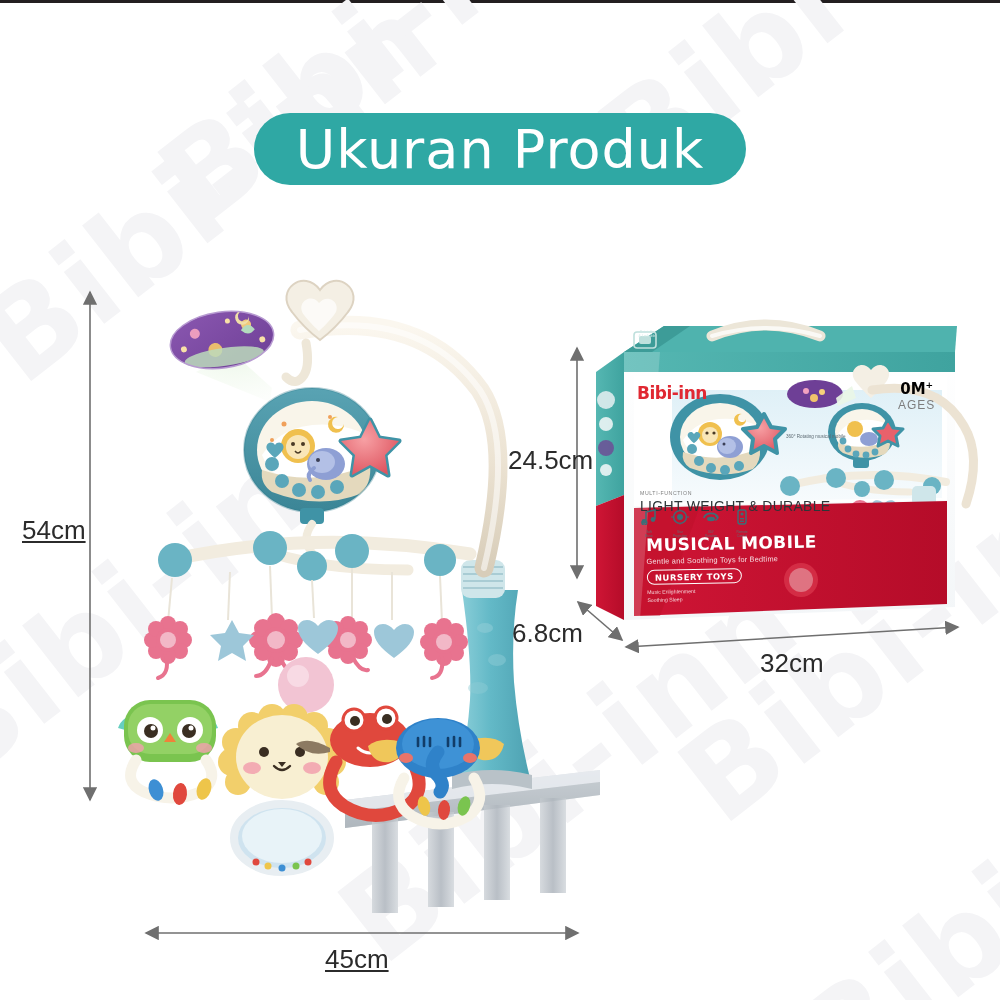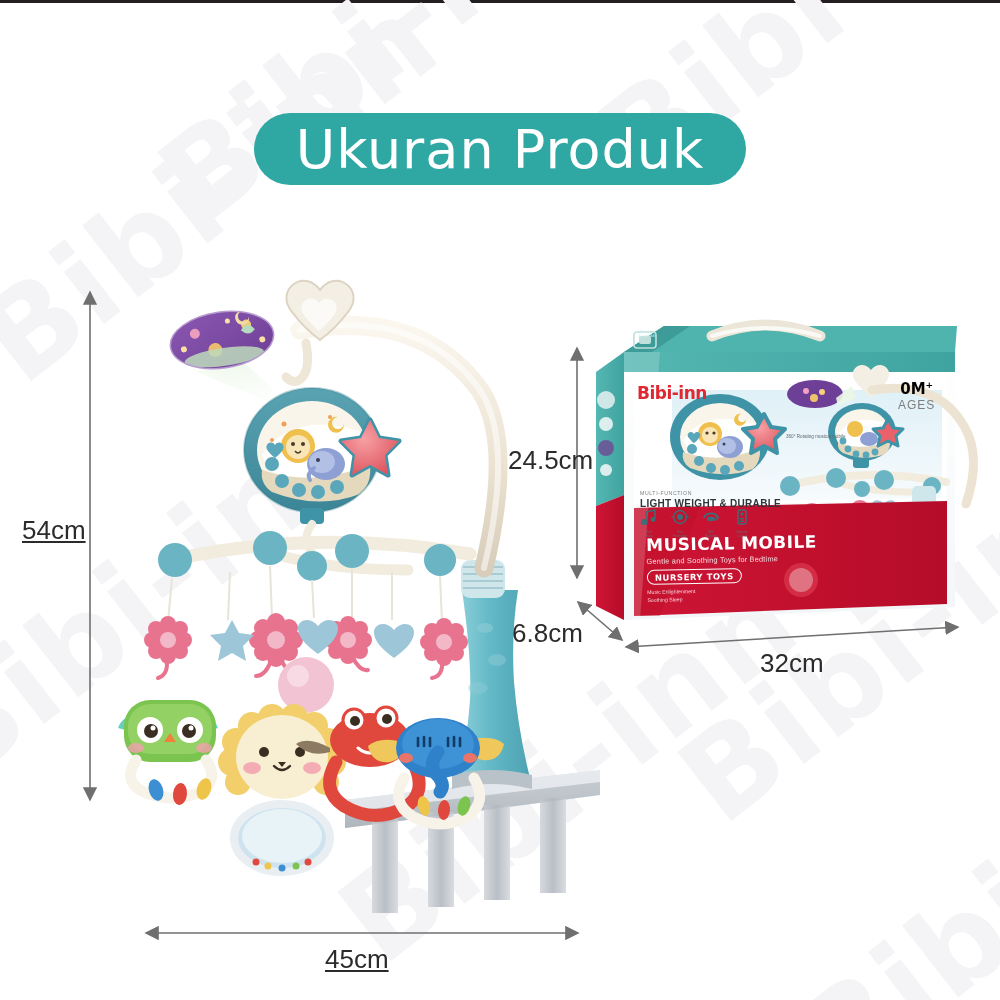--- a/index.html
+++ b/index.html
@@ -598,21 +598,21 @@
     <div style="font-size:15px; font-weight:700; color:#000000; font-family:'DejaVu Sans',sans-serif;">
       <span>0M</span><sup style="font-size:9px;">+</sup>
     </div>
     <div style="font-size:12px; color:#7d7d7d; letter-spacing:1px;">AGES</div>
   </div>
 
   <div class="abs" style="left:786px; top:434px; width:70px; font-size:4.6px; color:#5d6b73; line-height:1.45;">360° Rotating musical mobile</div>
 
   <div class="abs" style="left:640px; top:490px;">
     <div style="font-size:5.2px; color:#7e7e7e; letter-spacing:0.6px;">MULTI-FUNCTION</div>
-    <div style="font-size:10px; font-weight:700; color:#2d3538; letter-spacing:0.3px; margin-top:2px;">LIGHT WEIGHT &amp; DURABLE</div>
+    <div style="font-size:14px; font-weight:400; color:#2d3538; letter-spacing:0.3px; margin-top:2px;">LIGHT WEIGHT &amp; DURABLE</div>
   </div>
 
   <div class="abs" style="left:638px; top:509px; width:116px; display:flex; gap:9px;">
 
     <div style="width:22px; text-align:center;">
       <svg width="20" height="16" viewBox="0 0 20 16">
         <path d="M7,12 a2.4,2.4 0 1,0 0.1,0.1 M7,12 V3 L16,1 V10" fill="none" stroke="#3b6f78" stroke-width="1.5"></path>
         <circle cx="14" cy="10.5" r="2.4" fill="#3b6f78"></circle>
         <circle cx="5" cy="12.5" r="2.4" fill="#3b6f78"></circle>
       </svg>

